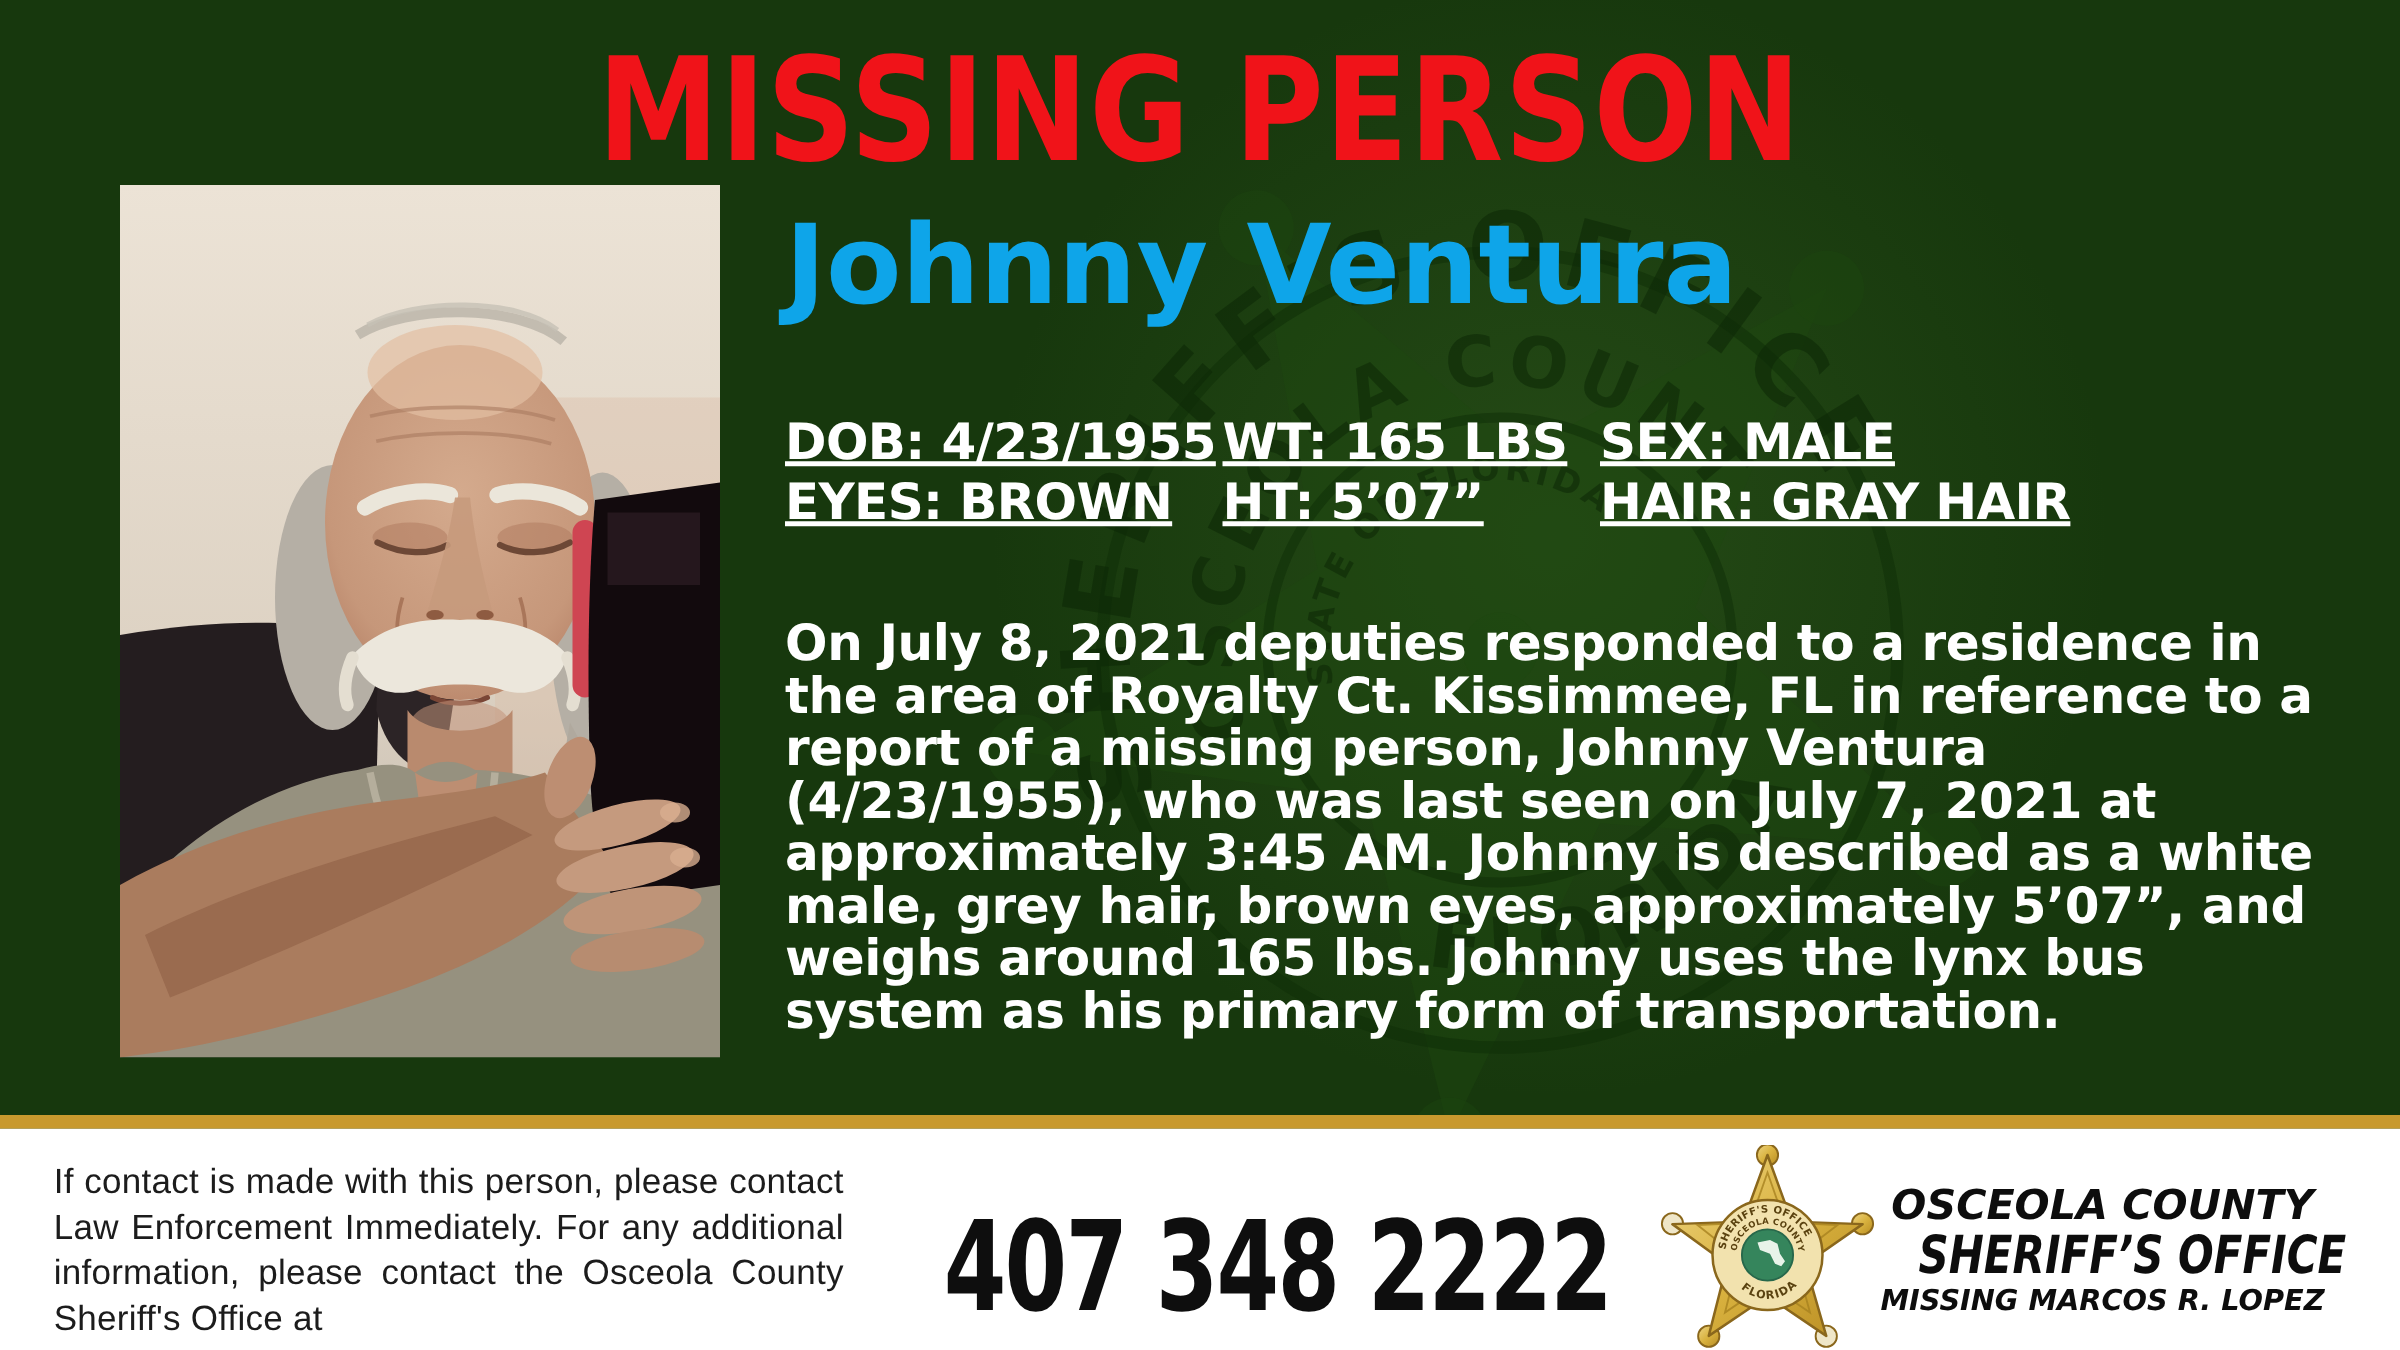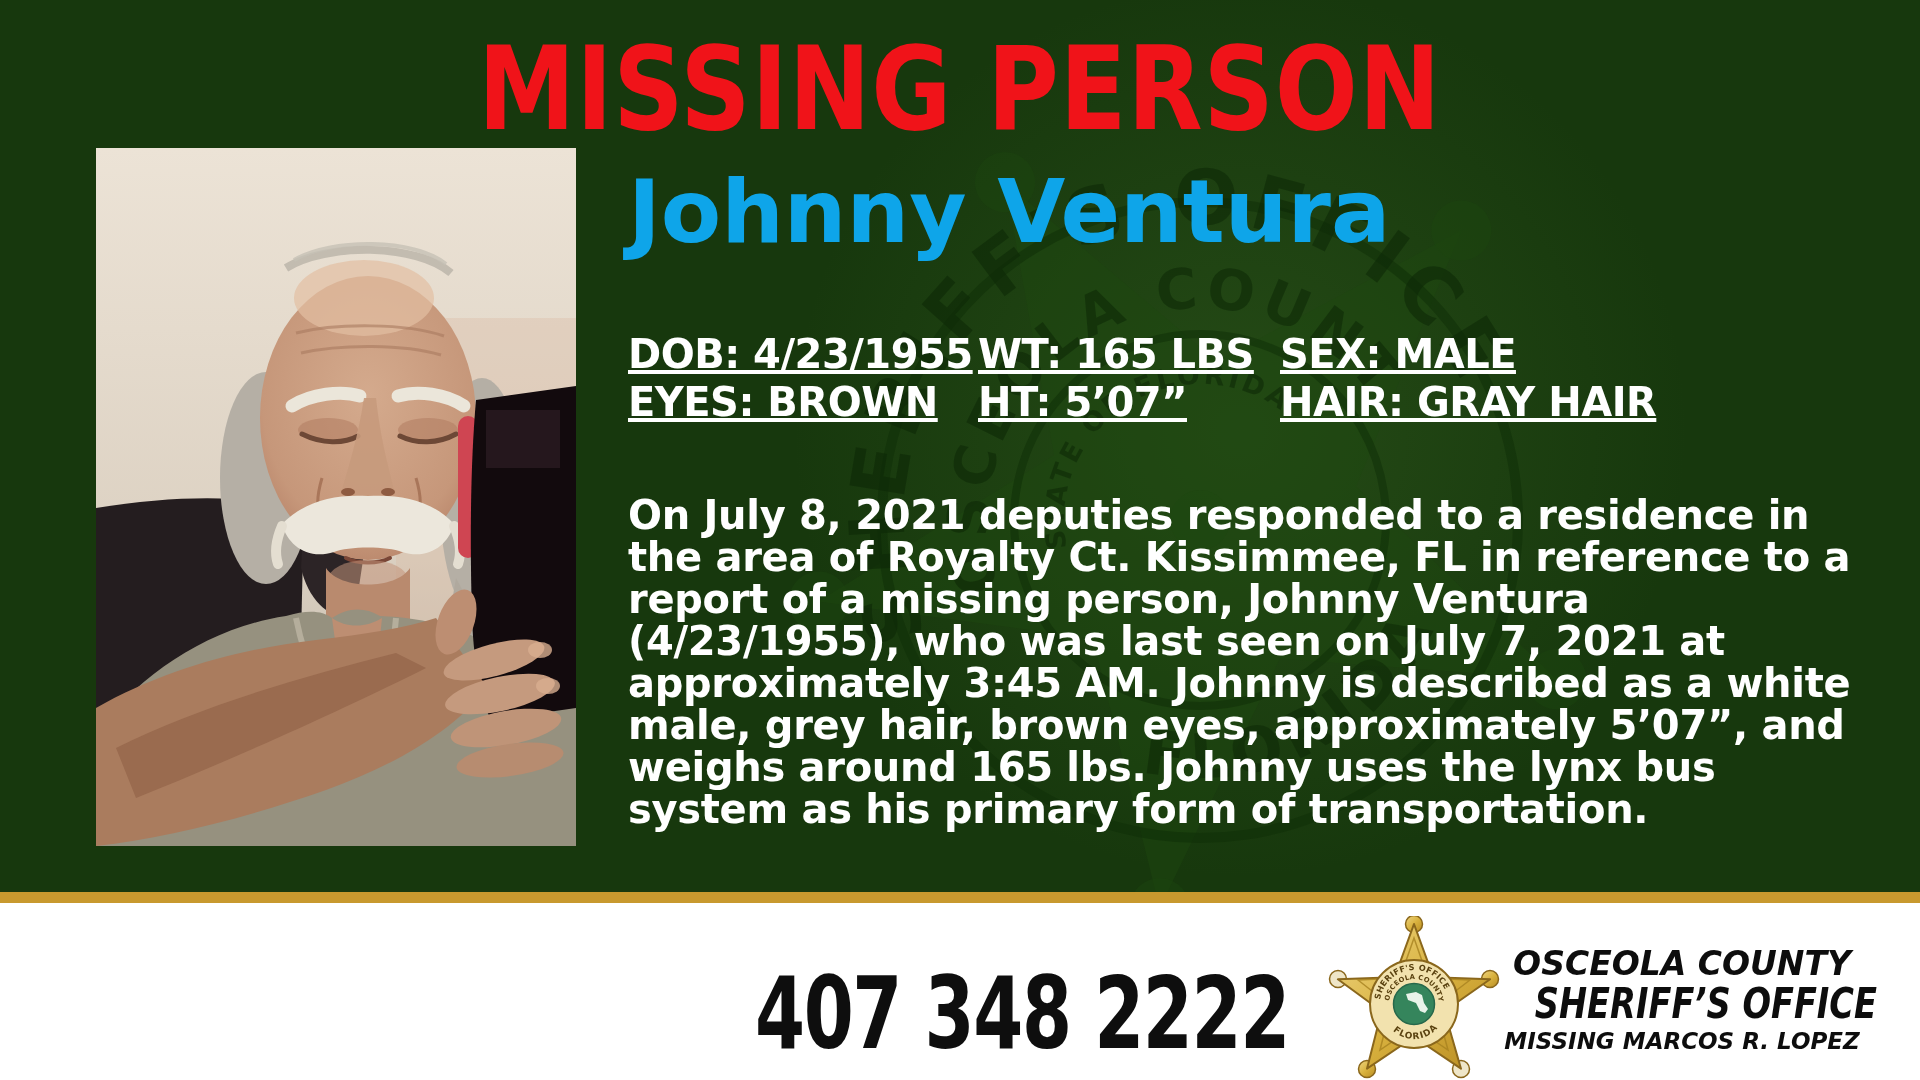--- a/index.html
+++ b/index.html
@@ -188,20 +188,21 @@
     <div class="stat">HT: 5’07”</div>
     <div class="stat">HAIR: GRAY HAIR</div>
   </div>
 
   <p class="description">On July 8, 2021 deputies responded to a residence in the area of Royalty Ct. Kissimmee, FL in reference to a report of a missing person,  Johnny Ventura (4/23/1955), who was last seen on July 7, 2021 at approximately 3:45 AM. Johnny is described as a white male, grey hair, brown eyes, approximately 5’07”, and weighs around 165 lbs. Johnny uses the lynx bus system as his primary form of transportation.</p>
 
   <div class="gold-bar"></div>
 
   <div class="footer">
 
+    <p class="contact-note">If contact is made with this person, please contact Law Enforcement Immediately. For any additional information, please contact the Osceola County Sheriff's Office at</p>
 
     <div class="phone">407 348 2222</div>
 
     <svg class="badge" width="192" height="172" viewBox="0 0 192 172">
       <defs>
         <linearGradient id="bd-gold" x1="0" y1="0" x2="1" y2="1">
           <stop offset="0" stop-color="#eed583"></stop>
           <stop offset="0.5" stop-color="#d9b23f"></stop>
           <stop offset="1" stop-color="#b88c22"></stop>
         </linearGradient>

